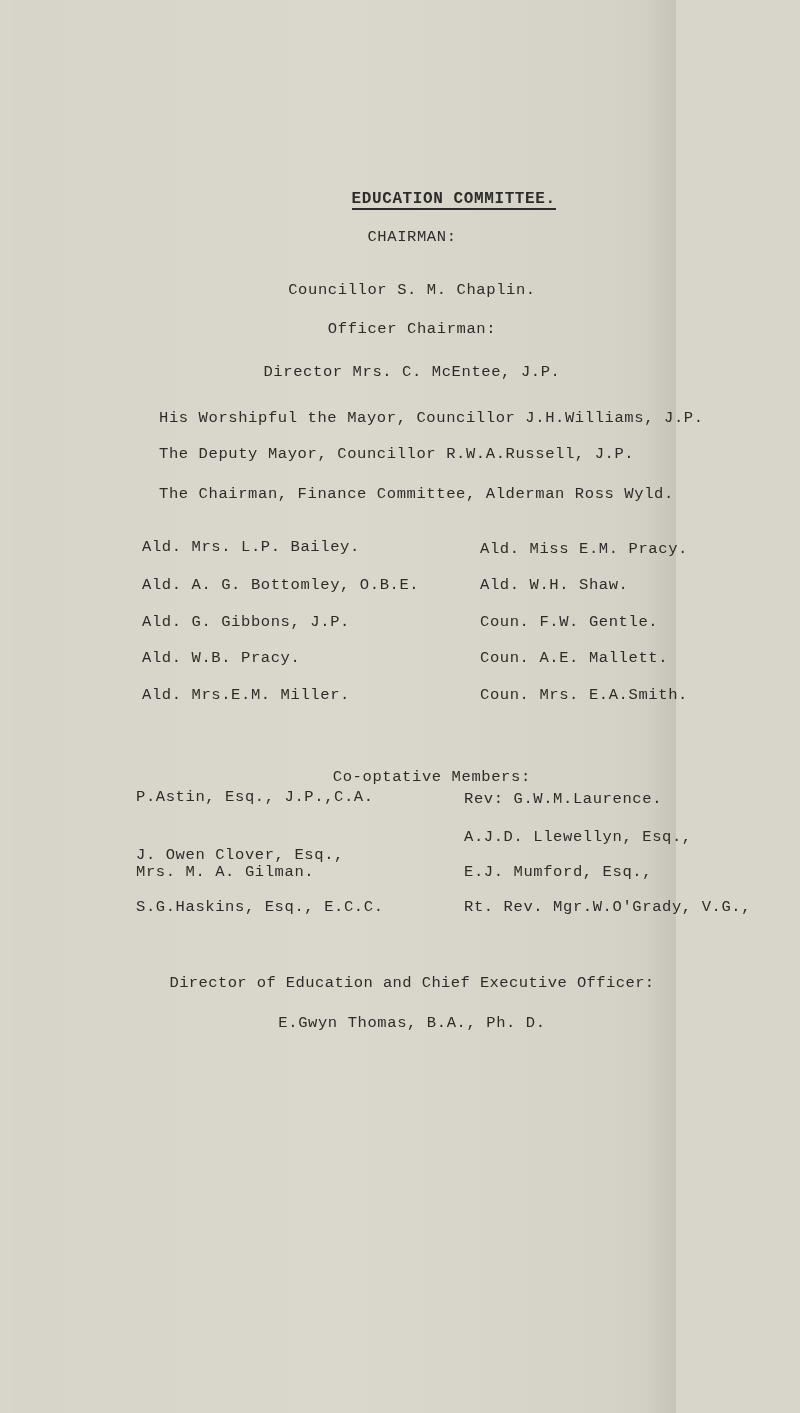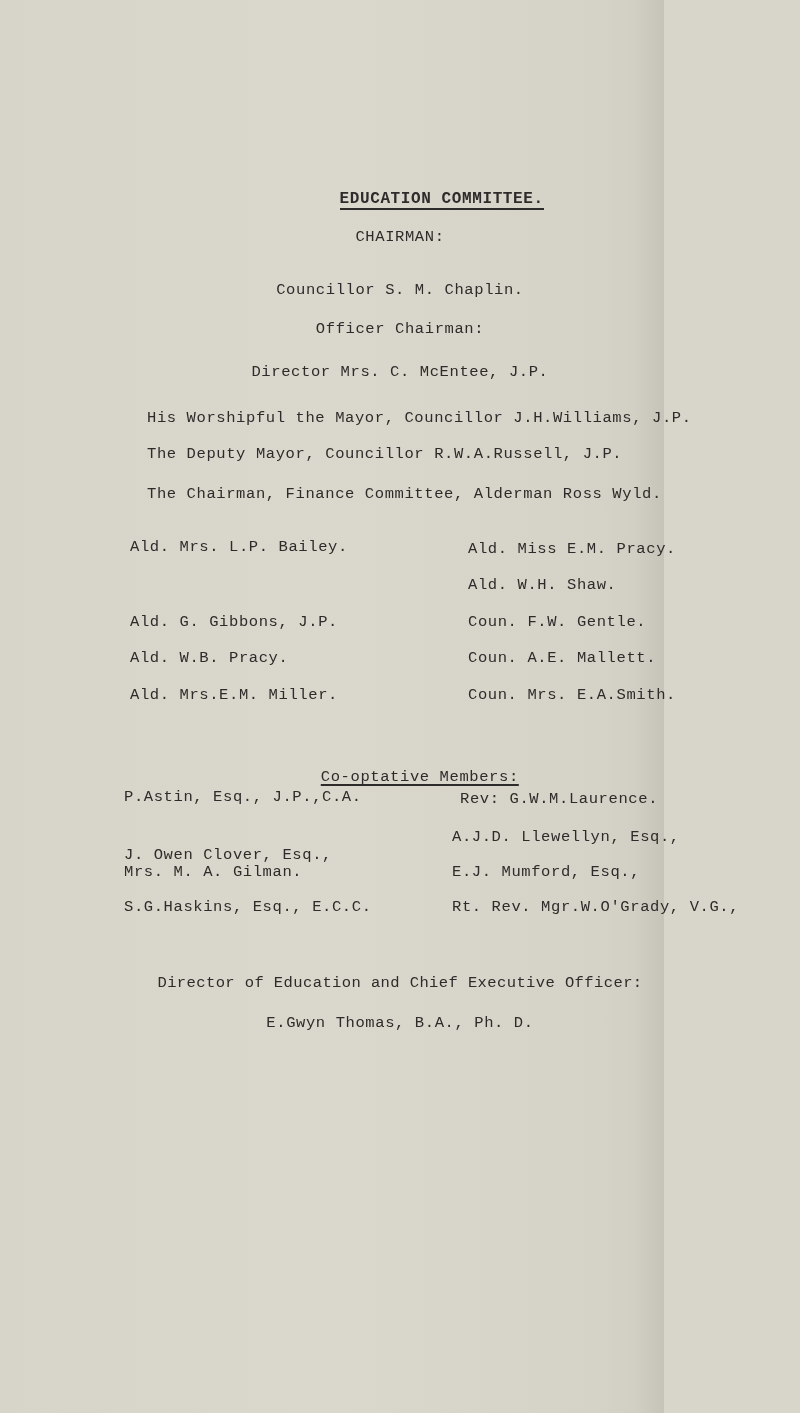--- a/index.html
+++ b/index.html
@@ -4,34 +4,34 @@
 <style>
   html, body { margin: 0; padding: 0; }
   body {
     width: 800px; height: 1413px; overflow: hidden;
     background: #d8d5cb;
     font-family: "Liberation Mono", "DejaVu Sans Mono", monospace;
     color: #2e2c2a;
     position: relative;
   }
   .page {
-    position: absolute; left: 0; top: 0; width: 664px; height: 1413px;
+    position: absolute; left: 12px; top: 0; width: 664px; height: 1413px;
     background: linear-gradient(90deg, #d7d4ca 0%, #dad7cd 50%, #d5d2c8 90%, #cfccc2 100%);
   }
   .fold {
     position: absolute; right: 0; top: 0; width: 30px; height: 1413px;
     background: linear-gradient(90deg, rgba(0,0,0,0) 0%, rgba(120,115,100,0.10) 100%);
   }
   .t { position: absolute; white-space: pre; font-size: 15.5px; letter-spacing: 0.6px; }
   .center { left: 0; width: 800px; text-align: center; }
   .title {
     font-weight: bold; font-size: 16px;
     border-bottom: 2px solid #2e2c2a; padding-bottom: 0px;
   }
-  .u { text-decoration: underline; text-underline-offset: 3px; text-decoration-thickness: 1.5px; }
+  .u { text-underline-offset: 3px; text-decoration-thickness: 1.5px; }
 </style>
 </head>
 <body>
 
 <div class="page">
   <div class="fold"></div>
 
   <div class="t" style="left:300px; top:172px;">
     <span class="title">EDUCATION COMMITTEE.</span>
   </div>
@@ -39,39 +39,40 @@
   <div class="t center" style="top:228px;">CHAIRMAN:</div>
   <div class="t center" style="top:281px;">Councillor S. M. Chaplin.</div>
   <div class="t center" style="top:320px;">Officer Chairman:</div>
   <div class="t center" style="top:363px;">Director Mrs. C. McEntee, J.P.</div>
 
   <div class="t" style="left:147px; top:409px;">His Worshipful the Mayor, Councillor J.H.Williams, J.P.</div>
   <div class="t" style="left:147px; top:445px;">The Deputy Mayor, Councillor R.W.A.Russell, J.P.</div>
   <div class="t" style="left:147px; top:485px;">The Chairman, Finance Committee, Alderman Ross Wyld.</div>
 
   <div class="t" style="left:130px; top:538px;">Ald. Mrs. L.P. Bailey.</div>
+  <div class="t" style="left:130px; top:576px;">Ald. A. G. Bottomley, O.B.E.</div>
   <div class="t" style="left:130px; top:613px;">Ald. G. Gibbons, J.P.</div>
   <div class="t" style="left:130px; top:649px;">Ald. W.B. Pracy.</div>
   <div class="t" style="left:130px; top:686px;">Ald. Mrs.E.M. Miller.</div>
 
   <div class="t" style="left:468px; top:540px;">Ald. Miss E.M. Pracy.</div>
   <div class="t" style="left:468px; top:576px;">Ald. W.H. Shaw.</div>
   <div class="t" style="left:468px; top:613px;">Coun. F.W. Gentle.</div>
   <div class="t" style="left:468px; top:649px;">Coun. A.E. Mallett.</div>
   <div class="t" style="left:468px; top:686px;">Coun. Mrs. E.A.Smith.</div>
 
   <div class="t center" style="top:750px;">
     <span class="u">Co-optative Members:</span>
   </div>
 
   <div class="t" style="left:124px; top:788px;">P.Astin, Esq., J.P.,C.A.</div>
   <div class="t" style="left:124px; top:826px;margin-top:20px;">J. Owen Clover, Esq.,</div>
   <div class="t" style="left:124px; top:863px;">Mrs. M. A. Gilman.</div>
   <div class="t" style="left:124px; top:898px;">S.G.Haskins, Esq., E.C.C.</div>
 
-  <div class="t" style="left:452px; top:790px;margin-left:8px;">Rev: G.W.M.Laurence.</div>
+  <div class="t" style="left:452px; top:790px;">Rev: G.W.M.Laurence.</div>
   <div class="t" style="left:452px; top:828px;">A.J.D. Llewellyn, Esq.,</div>
   <div class="t" style="left:452px; top:863px;">E.J. Mumford, Esq.,</div>
   <div class="t" style="left:452px; top:898px;">Rt. Rev. Mgr.W.O'Grady, V.G.,</div>
 
   <div class="t center" style="top:1014px;">E.Gwyn Thomas, B.A., Ph. D.</div>
   <div class="t center" style="top:974px; letter-spacing:0.4px;">Director of Education and Chief Executive Officer:</div>
 </div>
 
 </body></html>

